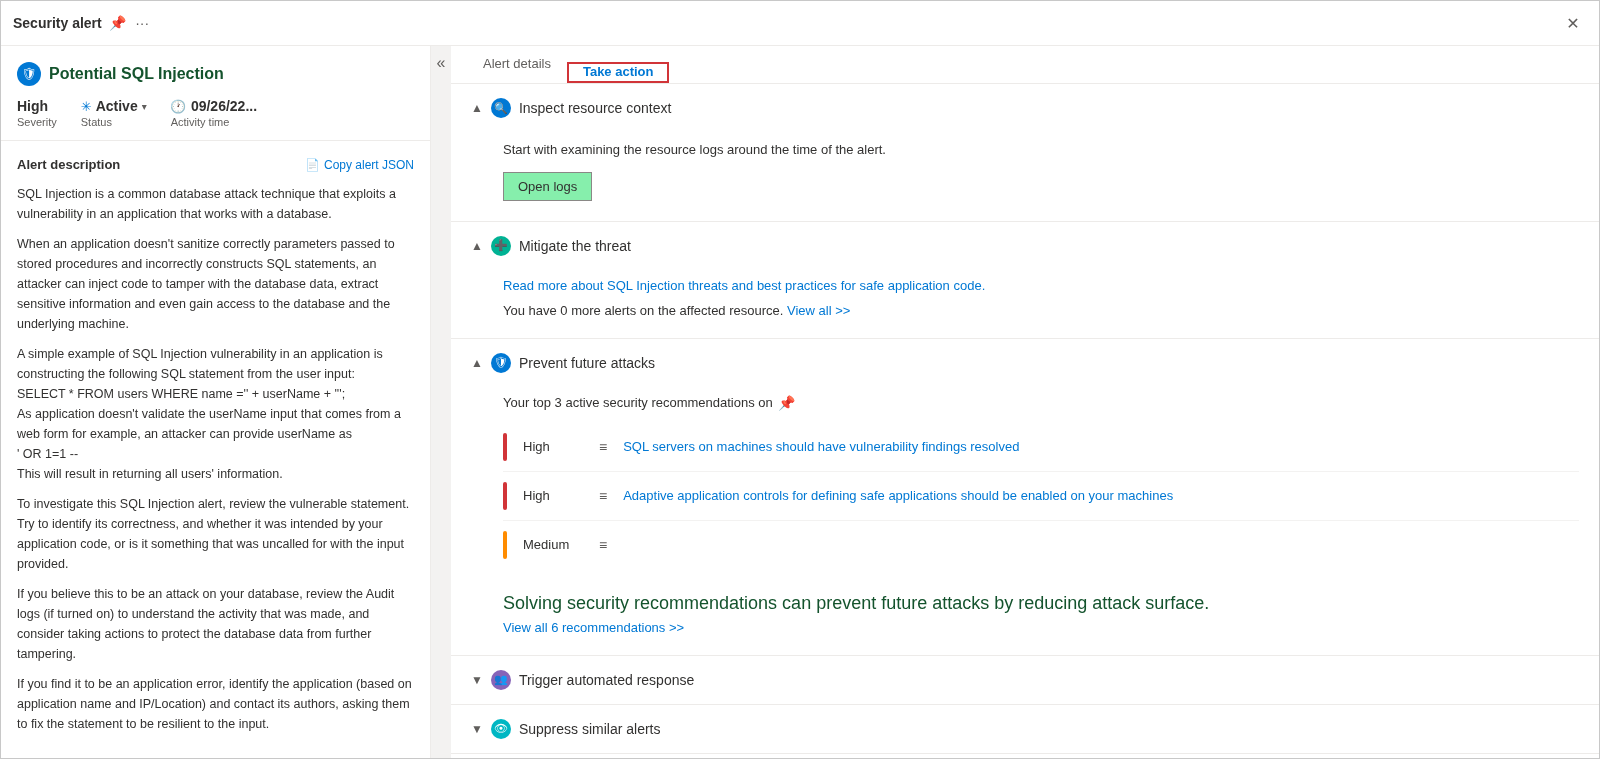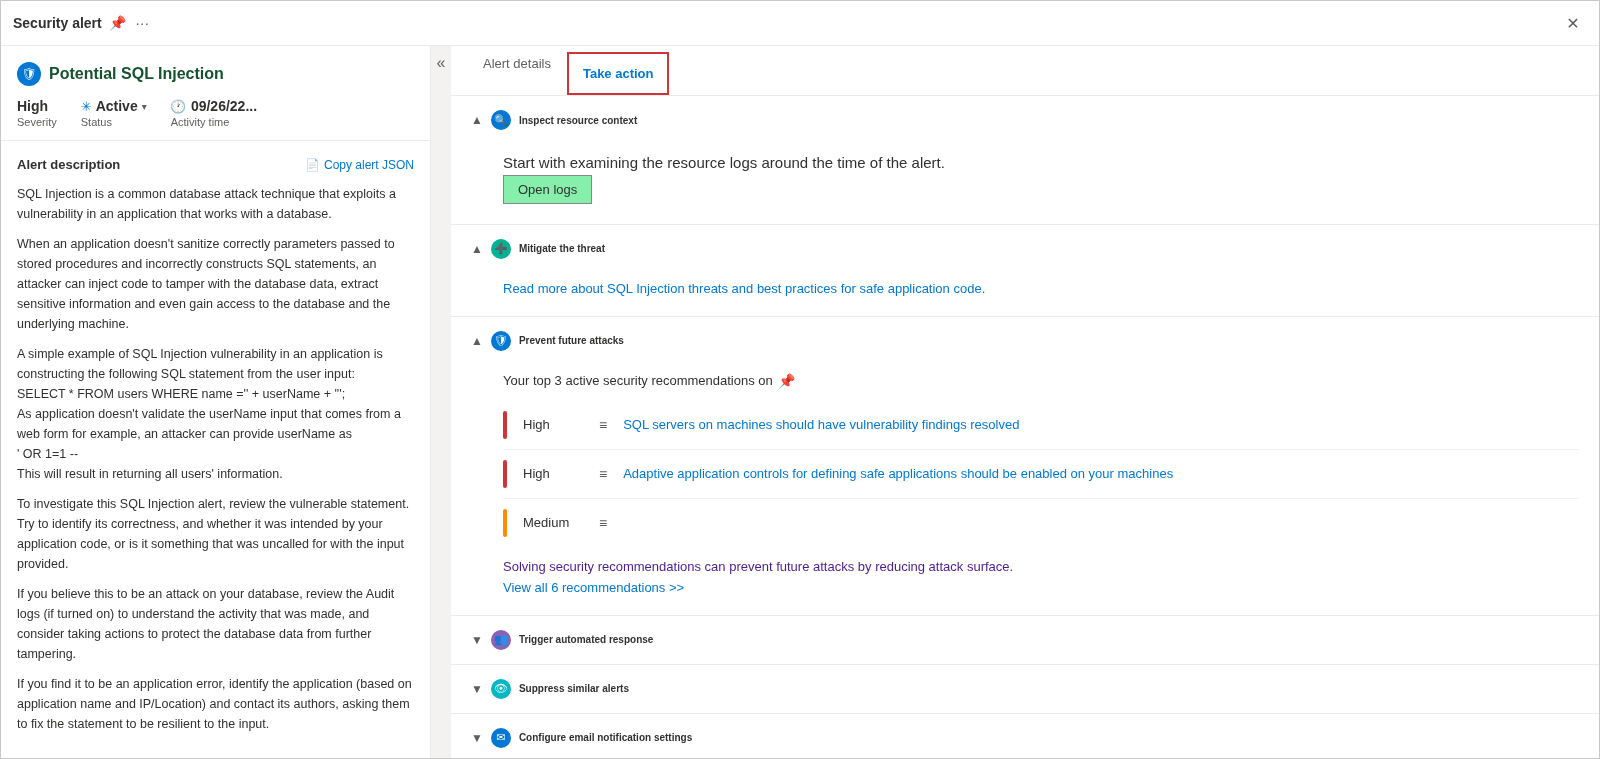--- a/index.html
+++ b/index.html
@@ -45,40 +45,40 @@
     
     
     .collapse-handle { width: 20px; background: #f3f2f1; cursor: pointer; display: flex; align-items: flex-start; justify-content: center; padding-top: 8px; flex-shrink: 0; }
     .collapse-arrow { color: #605e5c; font-size: 16px; }
     
     
     .right-panel { flex: 1; display: flex; flex-direction: column; overflow: hidden; }
     
     .tabs { display: flex; border-bottom: 1px solid #edebe9; padding: 0 16px; }
     .tab { padding: 10px 16px; cursor: pointer; font-size: 13px; color: #605e5c; border-bottom: 2px solid transparent; white-space: nowrap; }
-    .tab.active { color: #0078d4; border-bottom: 2px solid #0078d4; font-weight: 600; border: 2px solid #d13438; padding: 12px 14px; margin-top: 6px; }
+    .tab.active { color: #0078d4; border-bottom: 2px solid #0078d4; font-weight: 600; border: 2px solid #d13438; padding: 0 14px; margin-top: 16px; }
     
     .right-content { flex: 1; overflow-y: auto; }
     
     
     .section { border-bottom: 1px solid #edebe9; }
     .section-header { display: flex; align-items: center; gap: 8px; padding: 14px 20px; cursor: pointer; }
     .section-chevron { color: #605e5c; font-size: 12px; }
     .section-icon { width: 20px; height: 20px; border-radius: 50%; display: flex; align-items: center; justify-content: center; font-size: 11px; flex-shrink: 0; }
     .section-icon.blue { background: #0078d4; color: white; }
     .section-icon.teal { background: #00b294; color: white; }
     .section-icon.shield { background: #0078d4; color: white; }
     .section-icon.people { background: #8764b8; color: white; }
     .section-icon.eye { background: #00b7c3; color: white; }
     .section-icon.email { background: #0078d4; color: white; }
-    .section-title { font-size: 10px; font-weight: 700; color: #323130; text-align: center; }
+    .section-title { font-size: 14px; font-weight: 400; color: #323130; text-align: center; }
     
     .section-body { padding: 8px 20px 20px 52px; }
     
-    .section-desc { color: #323130; font-size: 15px; margin-bottom: 0; line-height: 1.5; }
+    .section-desc { color: #323130; font-size: 13px; margin-bottom: 12px; line-height: 1.5; }
     
     .open-logs-btn { border: 1px solid #8a8886; background: #86efac; padding: 6px 14px; cursor: pointer; font-size: 13px; color: #323130; }
     
     .link-text { color: #0078d4; cursor: pointer; text-decoration: none; font-size: 13px; }
     
     .alerts-text { font-size: 13px; color: #323130; margin-top: 10px; }
     
     
     .rec-intro { font-size: 13px; color: #323130; margin-bottom: 12px; display: flex; align-items: center; gap: 6px; }
     .pin-icon { font-size: 14px; }
@@ -86,21 +86,21 @@
     .rec-table { width: 100%; }
     .rec-row { display: flex; align-items: center; gap: 16px; padding: 10px 0; border-bottom: 1px solid #f3f2f1; }
     .rec-row:last-child { border-bottom: none; }
     .severity-bar { width: 4px; height: 28px; border-radius: 2px; flex-shrink: 0; }
     .severity-bar.high { background: #d13438; }
     .severity-bar.medium { background: #ff8c00; }
     .severity-label { font-size: 13px; font-weight: 500; color: #323130; min-width: 60px; }
     .rec-icon { color: #605e5c; font-size: 14px; }
     .rec-link { color: #0078d4; font-size: 13px; cursor: pointer; text-decoration: none; flex: 1; }
     
-    .solving-text { font-size: 13px; color: #4c1d95; margin-top: 12px; margin-bottom: 6px; }
+    .solving-text { font-size: 18px; color: #14532d; margin-top: 24px; margin-bottom: 6px; }
     .view-all-link { color: #0078d4; cursor: pointer; font-size: 13px; }
     
     
     ::-webkit-scrollbar { width: 6px; }
     ::-webkit-scrollbar-track { background: #f1f1f1; }
     ::-webkit-scrollbar-thumb { background: #c8c8c8; border-radius: 3px; }
   </style>
 </head>
 <body>
 
@@ -193,20 +193,21 @@
         </div>
 
         <div class="section">
           <div class="section-header">
             <span class="section-chevron">▲</span>
             <div class="section-icon teal">➕</div>
             <span class="section-title">Mitigate the threat</span>
           </div>
           <div class="section-body">
             <a class="link-text">Read more about SQL Injection threats and best practices for safe application code.</a>
+            <p class="alerts-text">You have 0 more alerts on the affected resource. <a class="link-text">View all &gt;&gt;</a></p>
           </div>
         </div>
 
         <div class="section">
           <div class="section-header">
             <span class="section-chevron">▲</span>
             <div class="section-icon shield">🛡</div>
             <span class="section-title">Prevent future attacks</span>
           </div>
           <div class="section-body">

